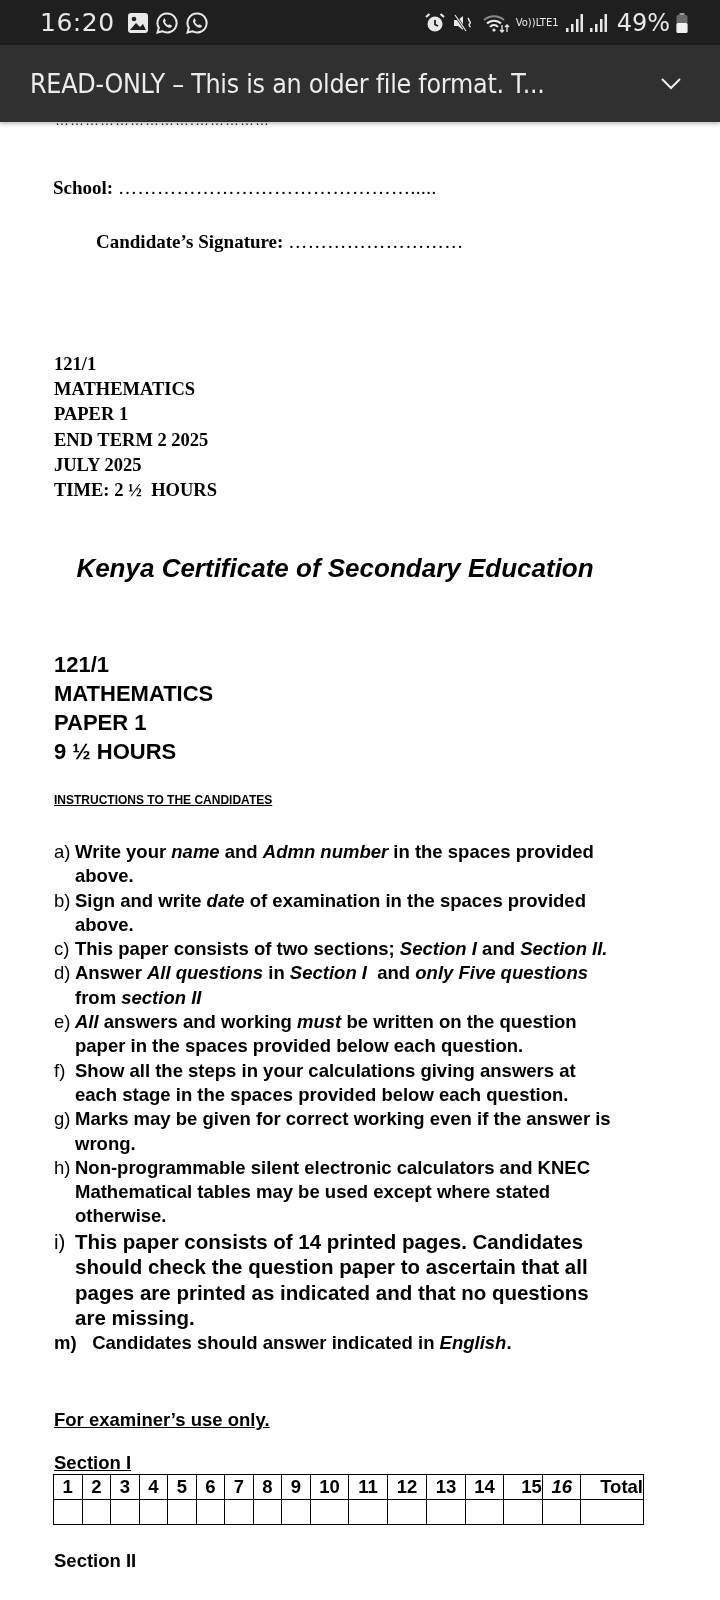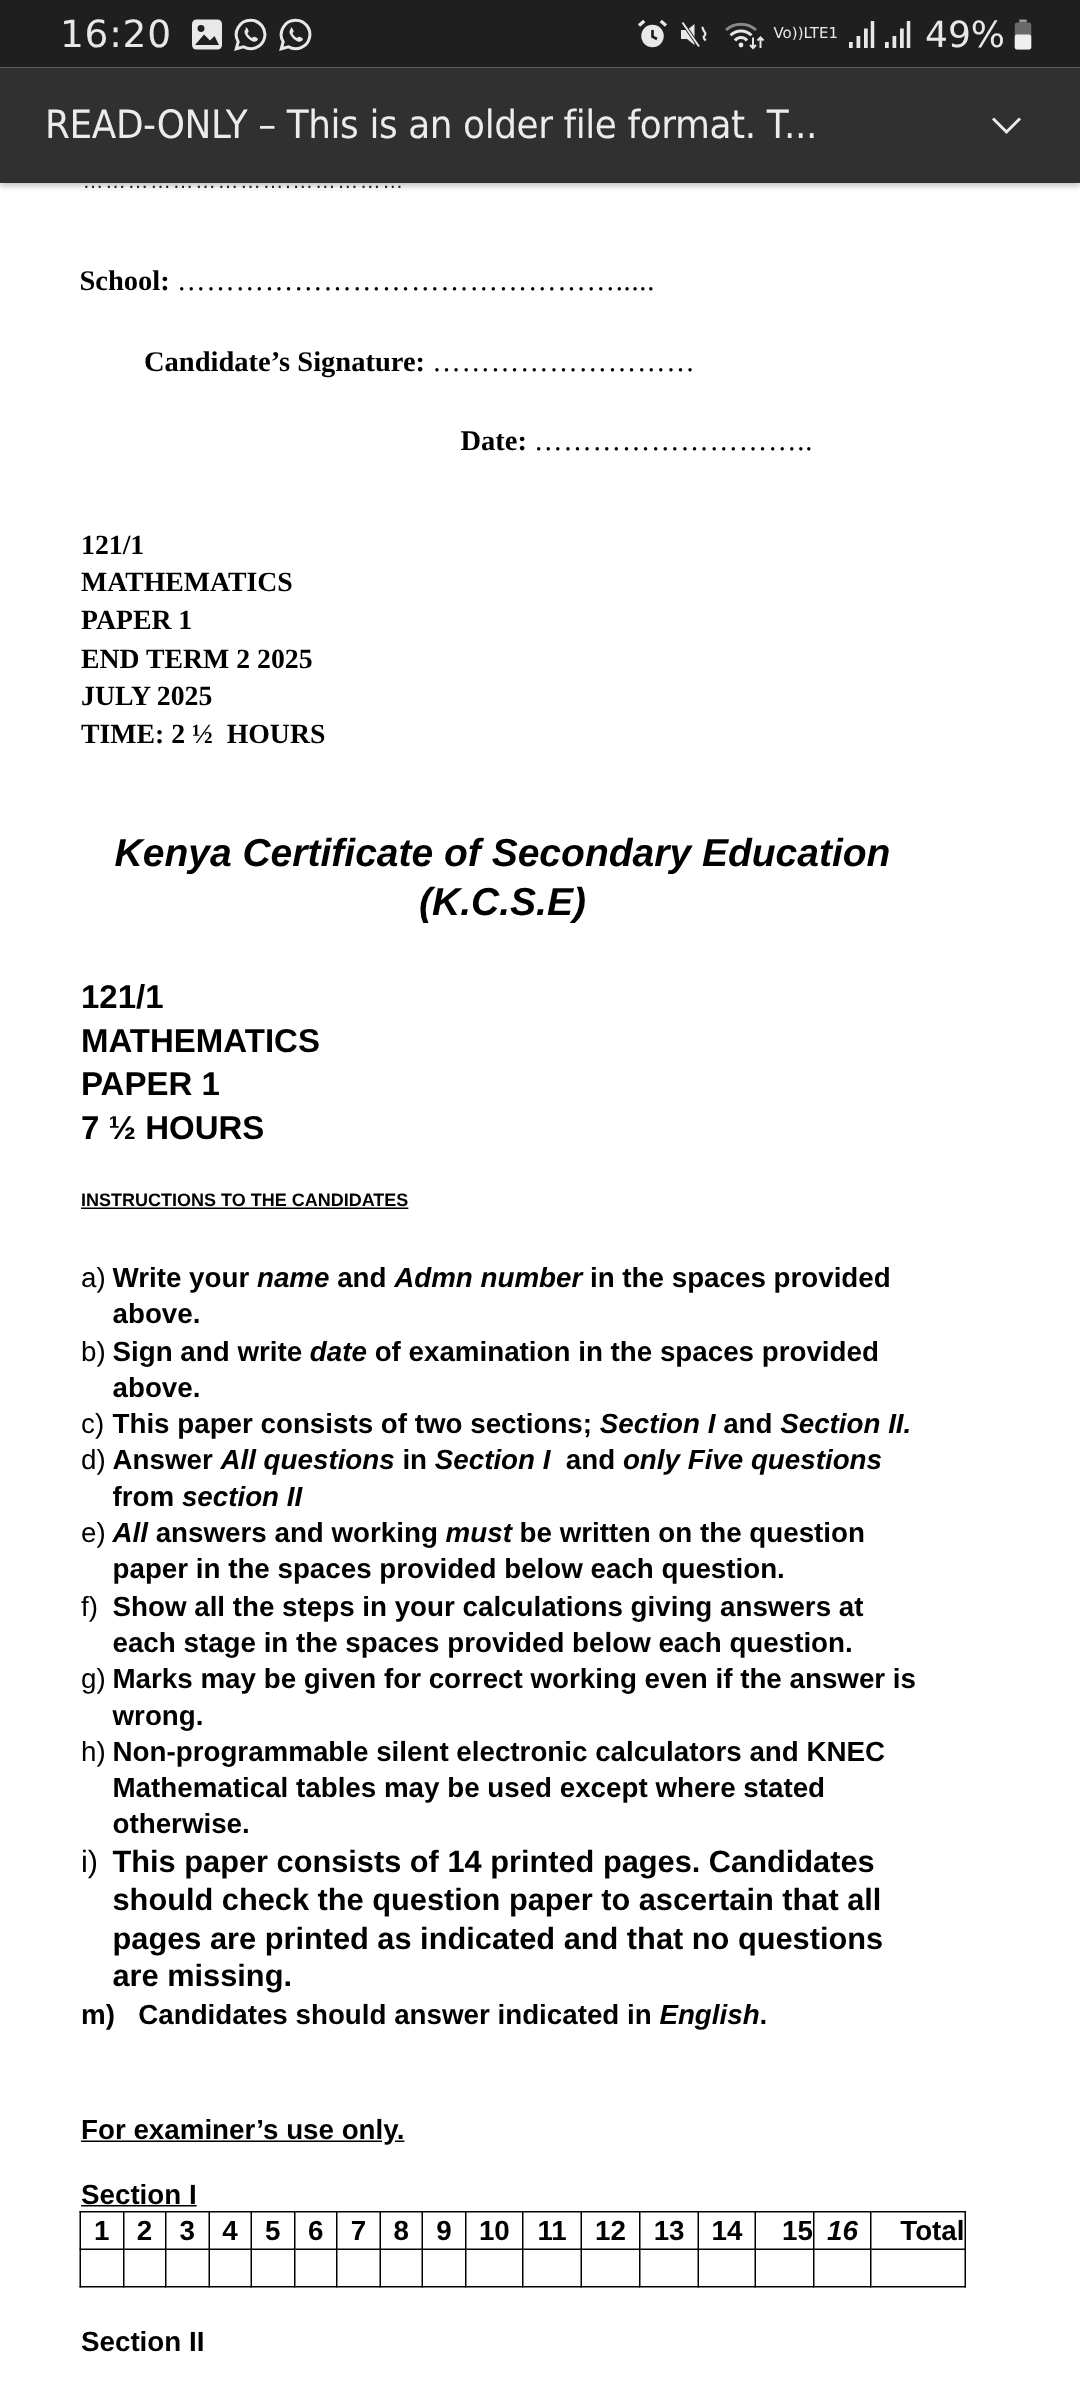--- a/index.html
+++ b/index.html
@@ -158,44 +158,39 @@
   <div class="abs field serif" style="left:53px; top:55px;">
     <span>School:</span>
     <span class="dots">……………………………………….....</span>
   </div>
 
   <div class="abs field serif" style="left:96px; top:109px;">
     <span>Candidate’s Signature:</span>
     <span class="dots">………………………</span>
   </div>
 
-  <div class="abs field serif" style="left:307px; top:162px;">
-    <span>Date:</span>
-    <span class="dots">………………………..</span>
-  </div>
 
   <div class="abs header-block">
     <div>121/1</div>
     <div>MATHEMATICS</div>
     <div>PAPER 1</div>
     <div>END TERM 2 2025</div>
     <div>JULY 2025</div>
     <div style="white-space:pre;">TIME: 2 ½  HOURS</div>
   </div>
 
   <div class="abs kcse-title">
     <div>Kenya Certificate of Secondary Education</div>
-    <div>(K.C.S.E)</div>
   </div>
 
   <div class="abs subj-block">
     <div>121/1</div>
     <div>MATHEMATICS</div>
     <div>PAPER 1</div>
-    <div>7 ½ HOURS</div>
+    <div>9 ½ HOURS</div>
   </div>
 
   <div class="abs instr-heading">INSTRUCTIONS TO THE CANDIDATES</div>
 
   <div class="instr-list" id="instr-list">
       <div class="instr-item">
         <span class="lbl">a)</span>
         <span class="txt"><span style="white-space: pre-wrap;">Write your </span><i style="white-space: pre-wrap;">name</i><span style="white-space: pre-wrap;"> and </span><i style="white-space: pre-wrap;">Admn number</i><span style="white-space: pre-wrap;"> in the spaces provided above.</span></span>
       </div>
       <div class="instr-item">

